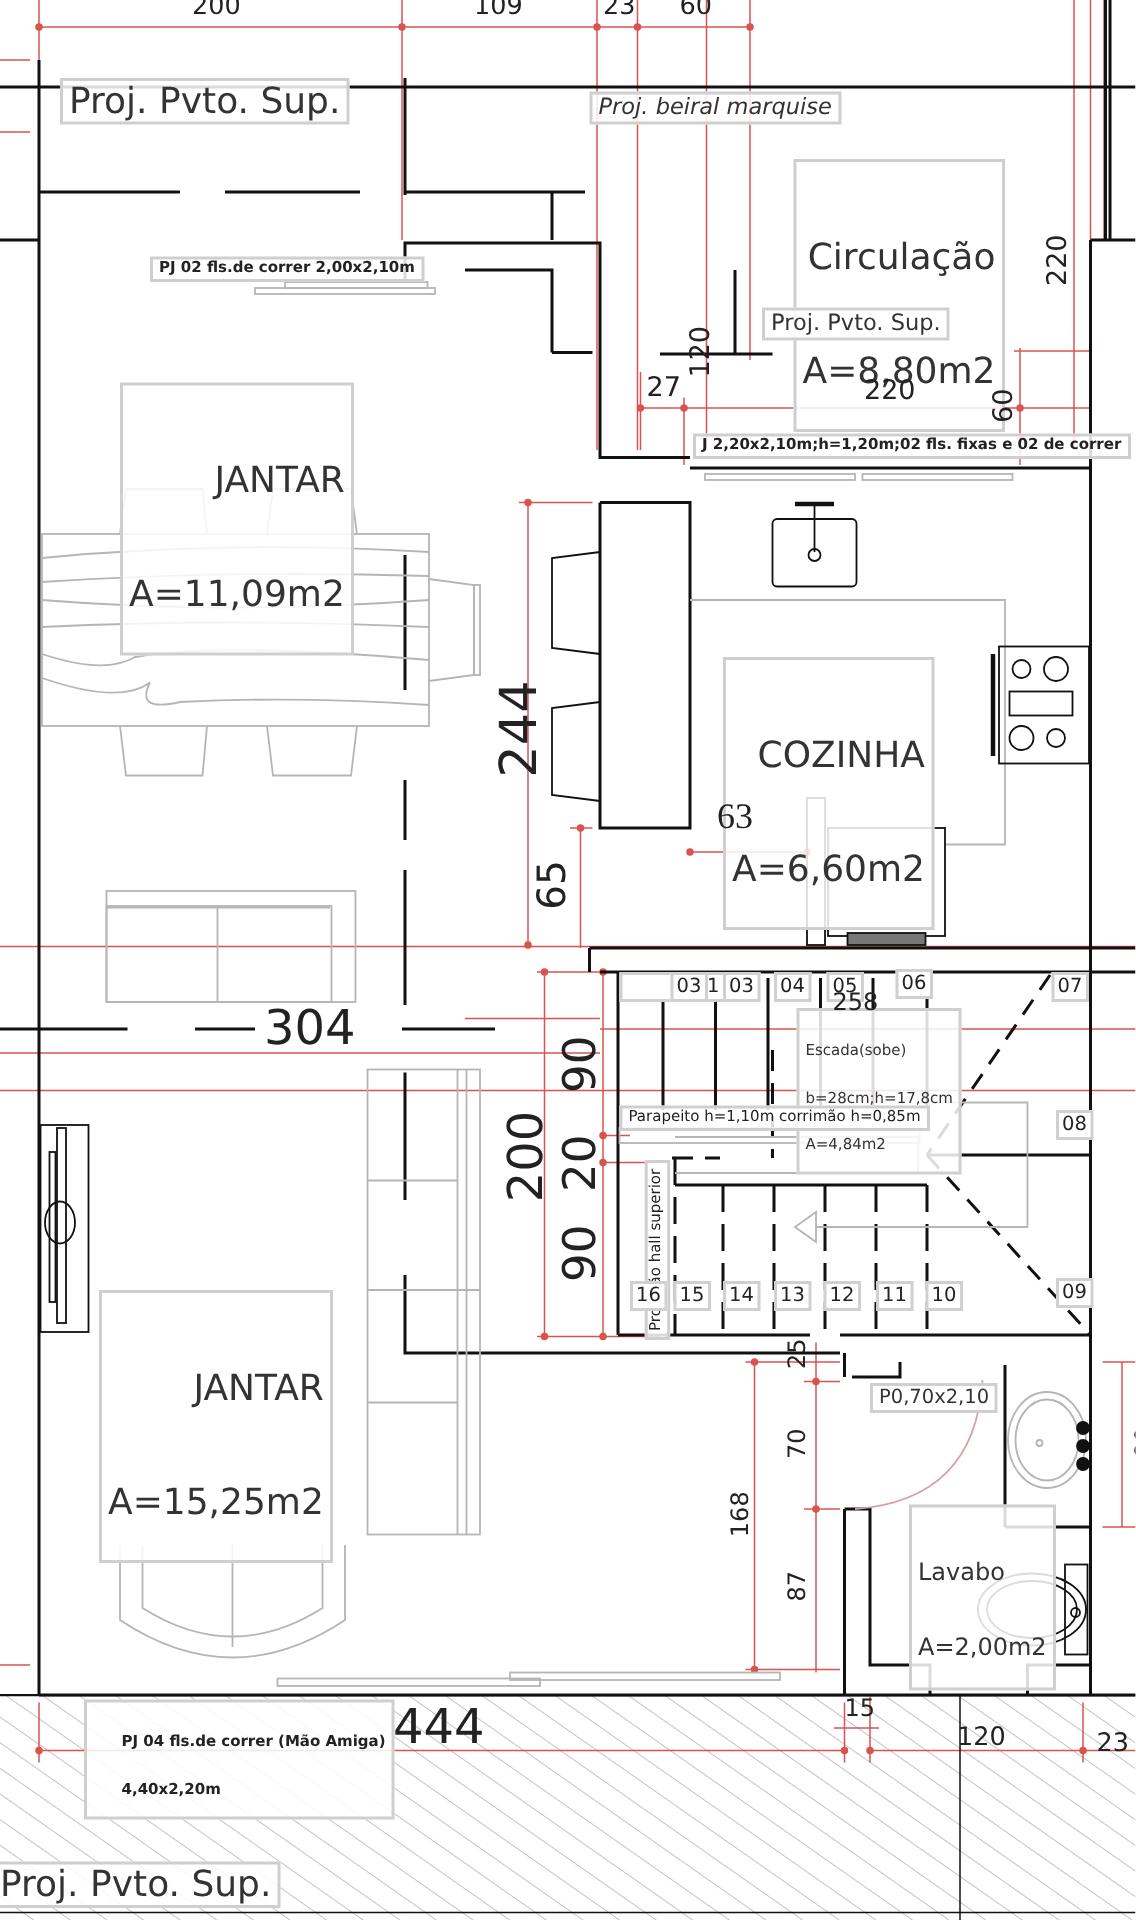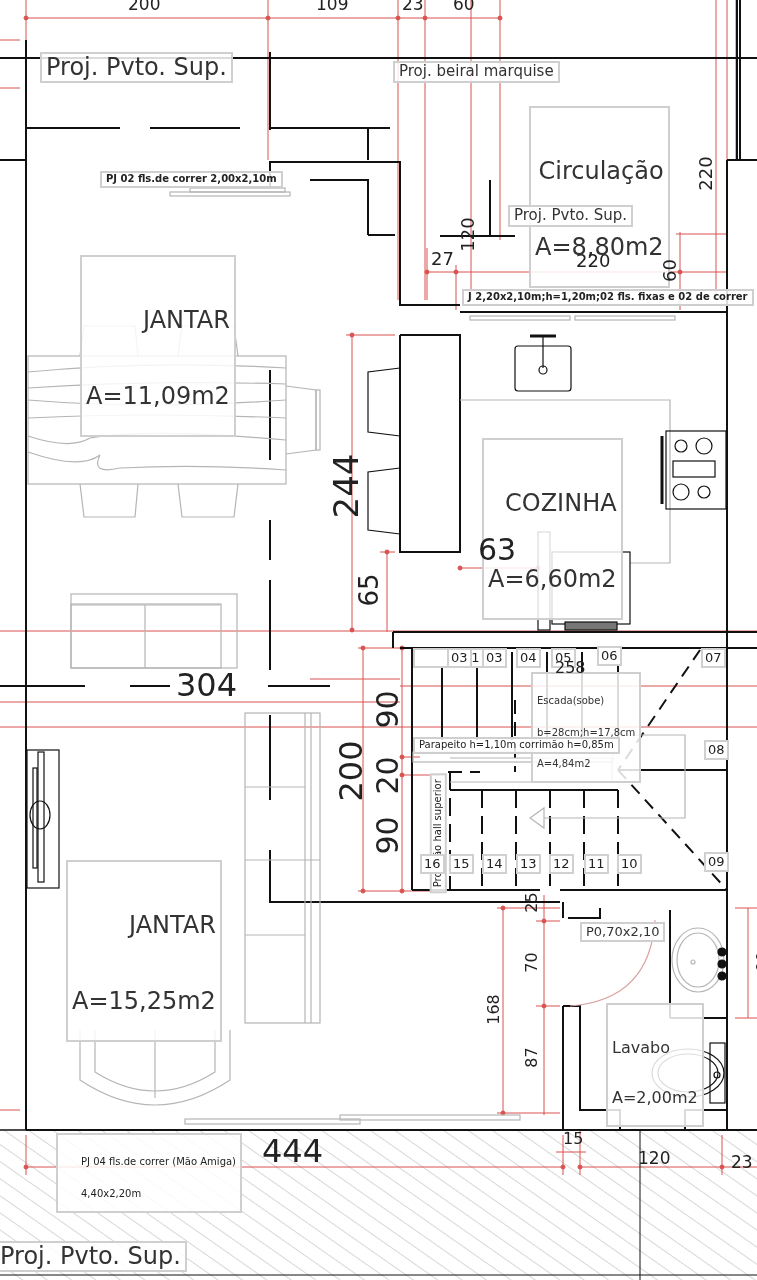--- a/index.html
+++ b/index.html
@@ -277,21 +277,21 @@
       <ellipse cx="688" cy="1073" rx="30" ry="19"></ellipse>
       <rect x="710" y="1043" width="15" height="60"></rect>
       <circle cx="717" cy="1075" r="3"></circle>
     </g>
 
     <path d="M655 920 Q650 1000 570 1006" stroke="#d9a0a0"></path>
   </g>
 </svg>
 
 <div class="lbl proj" style="left:40px;top:52px;">Proj. Pvto. Sup.</div>
-<div class="lbl med" style="left:393px;top:61px;">Proj. beiral marquise</div>
+<div class="lbl med" style="left:393px;top:61px;font-style:italic;">Proj. beiral marquise</div>
 
 <div class="lbl room" style="left:529px;top:106px;">
   <div>Circulação</div>
   <div>A=8,80m2</div>
 </div>
 
 <div class="lbl small" style="left:100px;top:171px;">PJ 02 fls.de correr 2,00x2,10m</div>
 <div class="lbl med" style="left:508px;top:205px;">Proj. Pvto. Sup.</div>
 
 <div class="lbl room" style="left:80px;top:255px;">
@@ -321,21 +321,21 @@
   <div>A=15,25m2</div>
 </div>
 
 <div class="lbl" style="left:580px;top:922px;font-size:13px;">P0,70x2,10</div>
 
 <div class="lbl" style="left:606px;top:1003px;font-size:16px;">
   <div>Lavabo</div>
   <div>A=2,00m2</div>
 </div>
 
-<div class="lbl small" style="left:56px;top:1133px;font-weight:normal;padding-left:23px;">
+<div class="lbl small" style="left:56px;top:1133px;font-weight:bold;padding-left:23px;">
   <div>PJ 04 fls.de correr (Mão Amiga)</div>
   <div>4,40x2,20m</div>
 </div>
 
 <div class="lbl proj" style="left:-6px;top:1241px;">Proj. Pvto. Sup.</div>
 
 <div class="step" style="left:413px;top:648px;padding-left:48px;">01</div>
 <div class="step" style="left:447px;top:648px;">03</div>
 <div class="step" style="left:482px;top:648px;">03</div>
 <div class="step" style="left:516px;top:648px;">04</div>
@@ -358,21 +358,21 @@
 <div class="dim" style="left:453px;top:-6px;font-size:17px;">60</div>
 
 <div class="dimv" style="left:688px;top:163px;font-size:18px;">220</div>
 <div class="dimv" style="left:450px;top:224px;font-size:18px;">120</div>
 <div class="dim" style="left:431px;top:248px;font-size:18px;">27</div>
 <div class="dim" style="left:576px;top:250px;font-size:18px;">220</div>
 <div class="dimv" style="left:658px;top:260px;font-size:18px;">60</div>
 
 <div class="dimv" style="left:314px;top:466px;font-size:34px;">244</div>
 <div class="dimv" style="left:352px;top:575px;font-size:26px;">65</div>
-<div class="dim" style="left:478px;top:532px;font-size:30px;">63</div>
+<div class="dim" style="left:478px;top:532px;font-size:24px;font-family:Liberation Serif, serif;">63</div>
 
 <div class="dim" style="left:176px;top:666px;font-size:32px;">304</div>
 <div class="dim" style="left:555px;top:658px;font-size:16px;">258</div>
 
 <div class="dimv" style="left:320px;top:752px;font-size:32px;">200</div>
 <div class="dimv" style="left:368px;top:692px;font-size:30px;">90</div>
 <div class="dimv" style="left:368px;top:758px;font-size:30px;">20</div>
 <div class="dimv" style="left:368px;top:818px;font-size:30px;">90</div>
 
 <div class="dimv" style="left:521px;top:893px;font-size:16px;">25</div>

